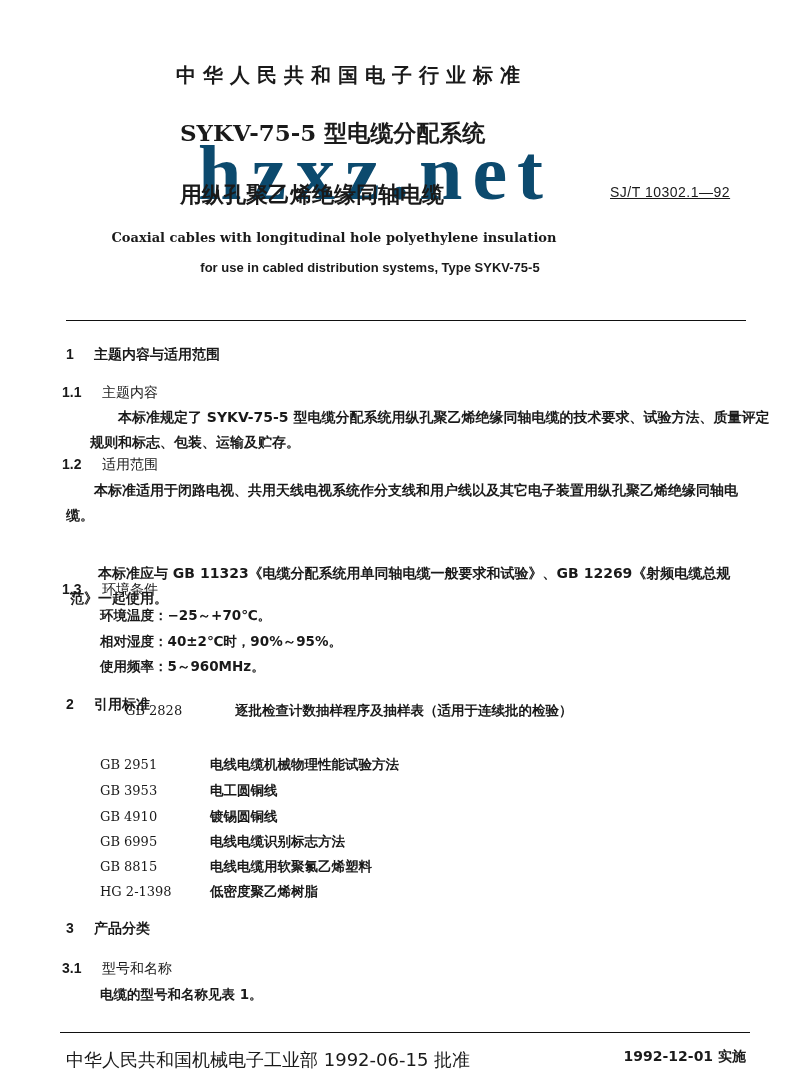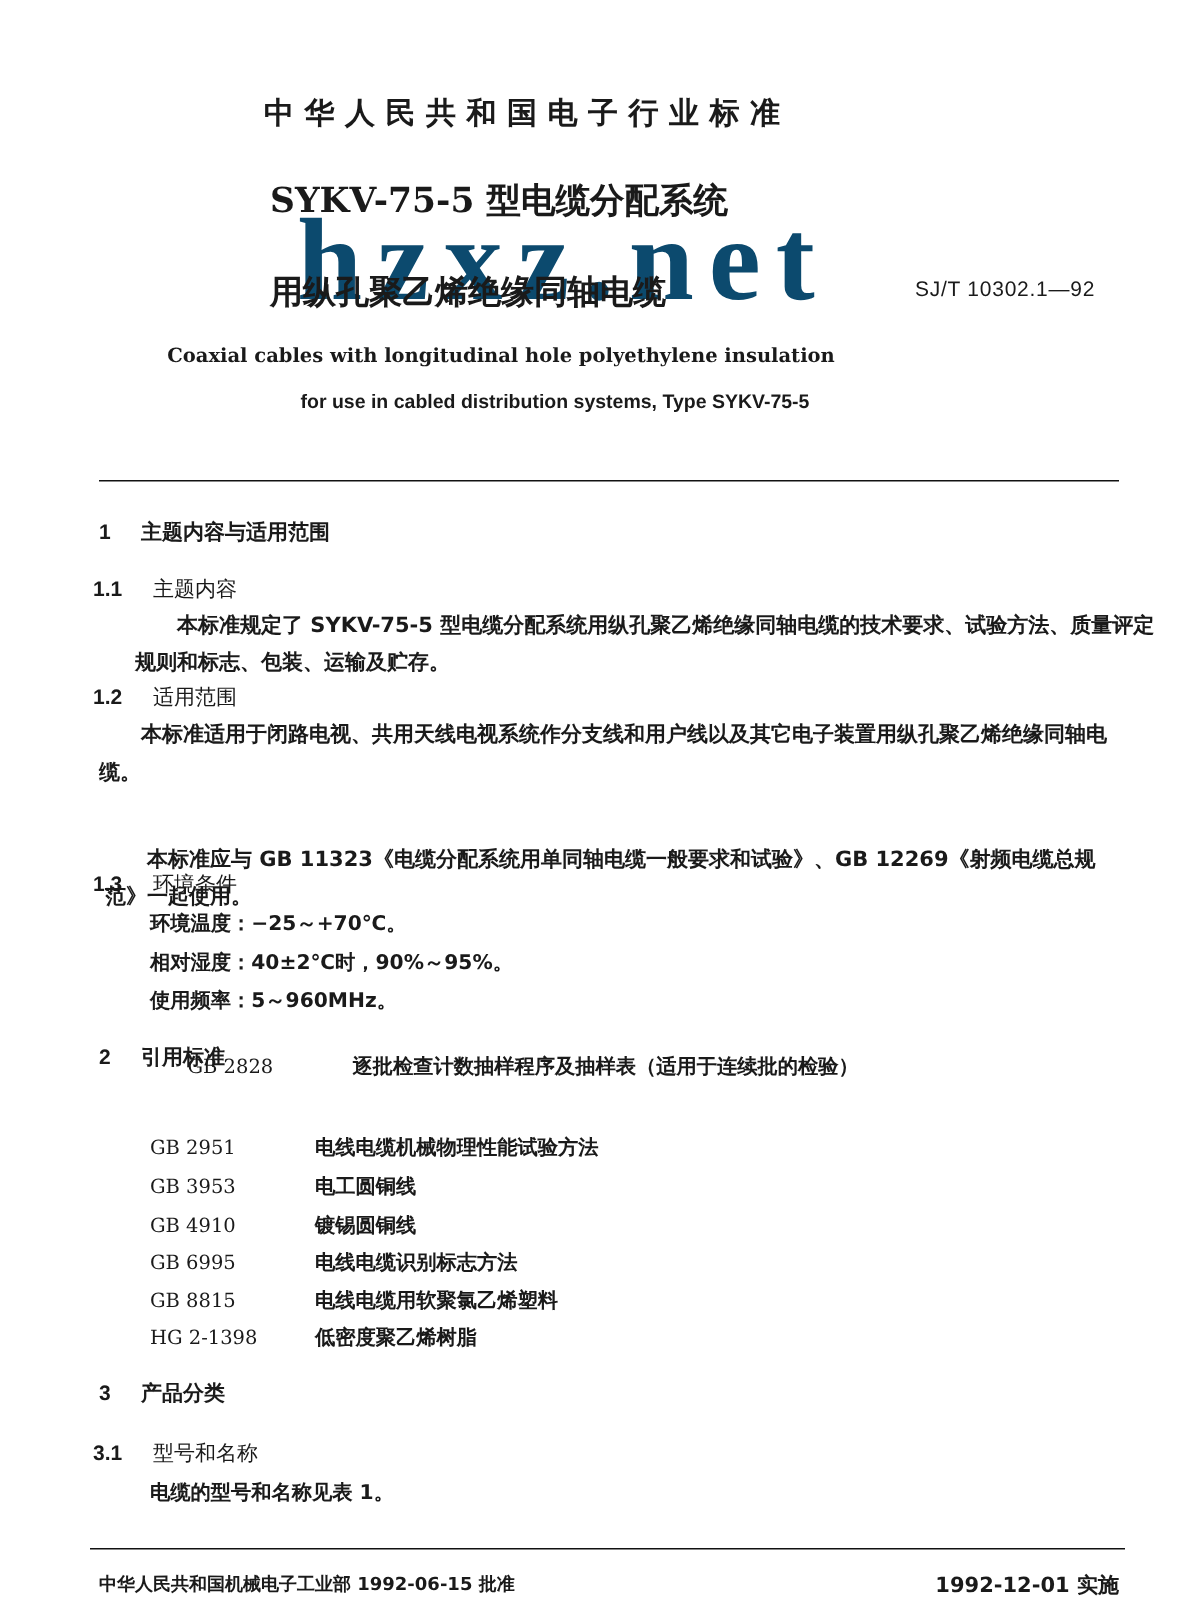--- a/index.html
+++ b/index.html
@@ -9,32 +9,32 @@
   }
   .abs { position: absolute; white-space: nowrap; }
   .watermark {
     position: absolute; left: 198px; top: 128px; font-family: Liberation Serif, serif;
     font-weight: bold; font-size: 78px; color: #0c4a6e; letter-spacing: 10px; z-index: 0; text-align: right;
   }
   .z { z-index: 1; }
   .std-org { left: 0; width: 683px; text-align: center; top: 62px; font-size: 20px; font-weight: bold; letter-spacing: 7px; padding-left: 20px; box-sizing: border-box; }
   .title1 { left: 180px; top: 118px; font-size: 23px; font-weight: bold; font-family: "DejaVu Serif", serif; }
   .title2 { left: 180px; top: 180px; font-size: 22px; font-weight: bold; }
-  .std-no { left: 610px; top: 184px; font-size: 14px; font-family: "Liberation Sans Narrow", "Liberation Sans", sans-serif; letter-spacing: 0.5px; }
+  .std-no { left: 610px; top: 184px; font-size: 14px; font-family: "Liberation Sans Narrow", "Liberation Sans", sans-serif; letter-spacing: 0.5px; text-decoration: underline; }
   .en1 { left: 0; width: 696px; text-align: center; top: 230px; font-size: 13px; font-weight: bold; font-family: "DejaVu Serif", serif; padding-right: 28px; box-sizing: border-box; }
   .en2 { left: 0; width: 800px; text-align: center; top: 260px; font-size: 13px; font-weight: bold; font-family: Liberation Sans, sans-serif; padding-right: 60px; box-sizing: border-box; }
   .rule { position: absolute; left: 66px; width: 680px; height: 0; border-top: 1.5px solid #111; }
   .h1 { font-size: 14px; font-weight: bold; }
   .h2 { font-size: 14px; }
   .h-num { display: inline-block; width: 28px; font-family: "Liberation Sans", sans-serif; font-weight: bold; }
   .para { font-size: 14px; line-height: 25px; white-space: normal; width: 680px; text-indent: 28px; font-weight: bold; }
   .env { font-size: 13.5px; font-weight: bold; }
   .ref-code { display: inline-block; width: 110px; font-family: "DejaVu Serif", serif; font-size: 13px; font-weight: normal; }
   .ref-title { font-size: 13.5px; font-weight: bold; }
-  .footer-left { left: 66px; top: 1048px; font-size: 12px; font-weight: bold; }
+  .footer-left { left: 66px; top: 1048px; font-size: 18px; font-weight: normal; }
   .footer-right { right: 54px; top: 1048px; font-size: 14px; font-weight: bold; }
 </style>
 </head>
 <body>
 
 <div class="watermark">hzxz.net</div>
 
 <div class="abs z std-org">中华人民共和国电子行业标准</div>
 <div class="abs z title1">SYKV-75-5 型电缆分配系统</div>
 <div class="abs z title2">用纵孔聚乙烯绝缘同轴电缆</div>

